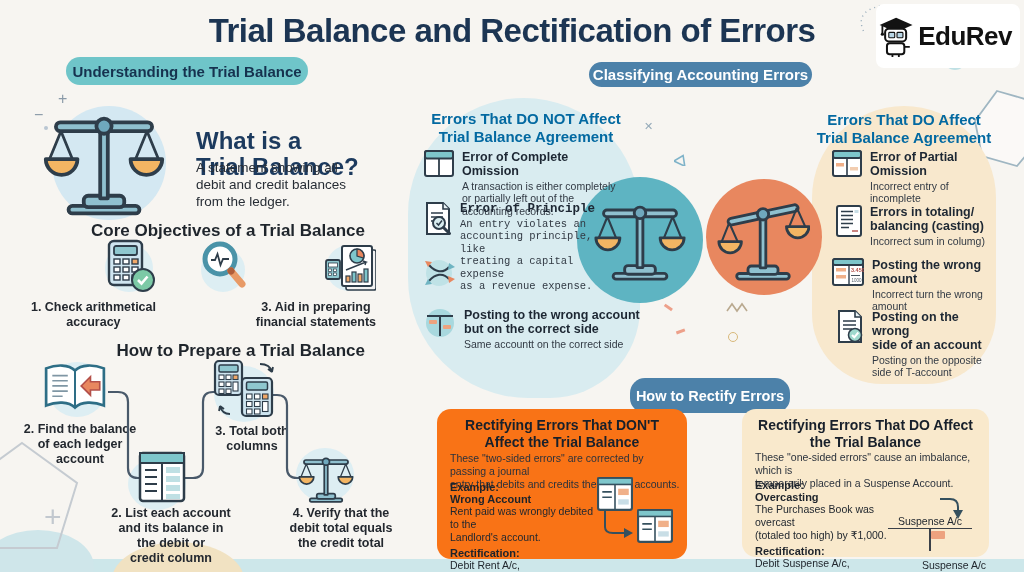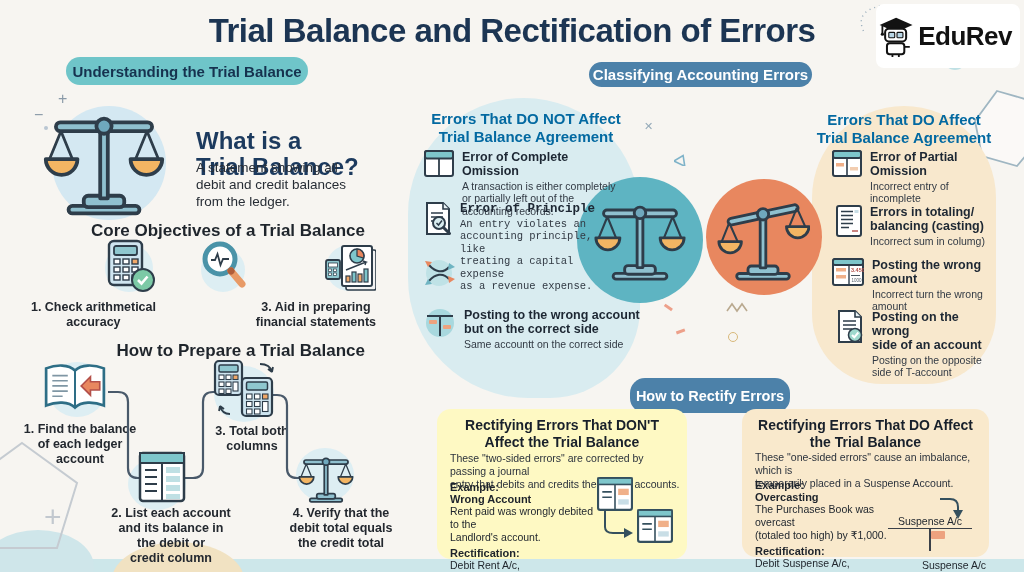--- a/index.html
+++ b/index.html
@@ -33,21 +33,21 @@
 
   .obj-col { display:flex; flex-direction:column; align-items:flex-end; gap:6px; text-align:center; }
   .obj-label { font-size:12.5px; font-weight:bold; color:#23282f; line-height:1.2; }
 
   .step-label { font-size:12.5px; font-weight:bold; color:#23282f; line-height:1.2; text-align:center; }
 
   .what-h { font-size:24px; font-weight:bold; color:#1c3a5e; line-height:1.1;margin-top:32px; }
   .what-b { font-size:13.5px; color:#272d35; line-height:1.25; margin-top:8px; }
 
   .rbox { border-radius:14px; z-index:2; }
-  .rbox-blue  { left:437px; top:409px; width:250px; height:150px; background:#fef9c3; }
+  .rbox-blue  { left:437px; top:409px; width:250px; height:150px; background:#f97316; }
   .rbox-peach { left:742px; top:409px; width:247px; height:148px; background:#f9e9cc; }
   .rbox-h { text-align:center; font-size:14px; font-weight:bold; color:#18202b; line-height:1.2; padding-top:8px; }
   .rbox-body { font-size:10.5px; color:#2b323c; line-height:1.25; }
   .rbox-b { font-size:10.5px; color:#22282f; line-height:1.22; }
   .bold { font-weight:bold; font-size:11px; color:#1d232b; }
 
   .tacc-label { font-size:10.5px; color:#22282f; text-align:center; border-bottom:1.5px solid #3a4048; padding-bottom:1px;margin-top:44px; }
   .tacc-stem { width:1.5px; height:22px; background:#3a4048; margin:0 auto; position:relative; }
   .tacc-cell { position:absolute; width:14px; height:8px; background:#eda27e; border-radius:1px; left:2px; top:2px; }
 
@@ -218,21 +218,21 @@
   </g>
 </svg>
 
 <div class="abs" style="left:48px; top:362px; width:58px; height:55px; border-radius:50%; background:#ddeef3;"></div>
 <svg class="abs" style="left:42px; top:362px; z-index:2;" width="66" height="54" viewBox="0 0 64 52">
   <path d="M4 6 C14 2 26 2 32 8 C38 2 50 2 60 6 V42 C50 38 38 38 32 44 C26 38 14 38 4 42 Z" fill="#ffffff" stroke="#2e6e86" stroke-width="2.6"></path>
   <path d="M32 8 V44" stroke="#2e6e86" stroke-width="2"></path>
   <path d="M10 13 h15 M10 18 h15 M10 23 h15 M10 28 h15 M10 33 h10" stroke="#7f96a4" stroke-width="1.6"></path>
   <path d="M56 19 h-9 v-5 l-9 9 9 9 v-5 h9 z" fill="#e8875f" stroke="#b4504a" stroke-width="1.6"></path>
 </svg>
-<div class="abs step-label pl" style="left:10px; top:422px; width:140px;">1. Find the balance
+<div class="abs step-label pl" style="left:10px; top:422px; width:140px;">2. Find the balance
 of each ledger
 account</div>
 
 <div class="abs" style="left:128px; top:458px; width:58px; height:52px; border-radius:50%; background:#ddeef3;"></div>
 <svg class="abs" style="left:138px; top:450px; z-index:2;" width="48" height="54" viewBox="0 0 48 52">
   <rect x="2" y="2" width="44" height="48" rx="3" fill="#ffffff" stroke="#2e3d4a" stroke-width="2.5"></rect>
   <rect x="2" y="2" width="44" height="10" fill="#7ec6cb" stroke="#2e3d4a" stroke-width="2"></rect>
   <path d="M24 12 V50" stroke="#2e3d4a" stroke-width="2"></path>
   <path d="M7 19 h12 M7 26 h12 M7 33 h12 M7 40 h12" stroke="#2e3d4a" stroke-width="1.8"></path>
   <g fill="#bfe0e4">

